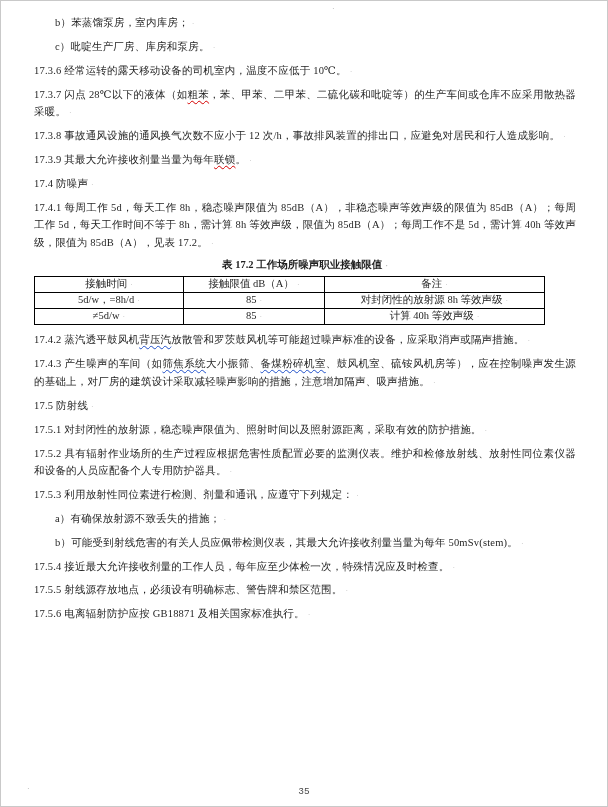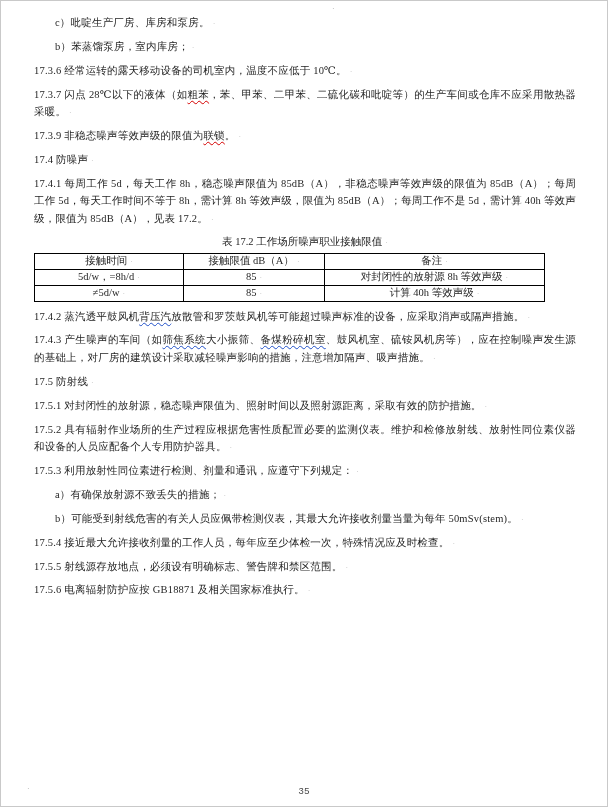--- a/index.html
+++ b/index.html
@@ -45,20 +45,21 @@
     text-decoration-style:wavy;
     text-decoration-color:#2050c8;
     text-decoration-thickness:1px;
     text-underline-offset:2px;
   }
   .caption {
     font-size:10.5px;
     text-align:center;
     margin:1px 0 3px 0;
     line-height:15px;
+    font-weight:bold;
   }
   table.noise {
     border-collapse:collapse;
     width:510px;
     margin:0 0 6px 0;
     table-layout:fixed;
   }
   table.noise th, table.noise td {
     border:1px solid #000;
     font-size:10.5px;
@@ -84,30 +85,31 @@
   .mark-top { top:4px; left:331px; }
   .mark-bottom { bottom:13px; left:26px; }
 </style>
 </head>
 <body>
 
 <span class="stray-mark mark-top"></span>
 
 <div class="content">
 
+  <p class="para indent"><span>b）苯蒸馏泵房，室内库房；</span></p>
+
   <p class="para indent"><span>c）吡啶生产厂房、库房和泵房。</span></p>
-
-  <p class="para indent"><span>b）苯蒸馏泵房，室内库房；</span></p>
 
   <p class="para"><span>17.3.6 经常运转的露天移动设备的司机室内，温度不应低于 10℃。</span></p>
 
   <p class="para"><span>17.3.7 闪点 28℃以下的液体（如</span><span class="wavy-red">粗苯</span><span>，苯、甲苯、二甲苯、二硫化碳和吡啶等）的生产车间或仓库不应采用散热器采暖。</span></p>
 
+  <p class="para"><span>17.3.8 事故通风设施的通风换气次数不应小于 12 次/h，事故排风装置的排出口，应避免对居民和行人造成影响。</span></p>
 
-  <p class="para"><span>17.3.9 非稳态噪声等效声级的限值为</span><span class="wavy-red">联锁</span><span>。</span></p>
+  <p class="para"><span>17.3.9 其最大允许接收剂量当量为每年</span><span class="wavy-red">联锁</span><span>。</span></p>
 
   <p class="para"><span>17.4 防噪声</span></p>
 
   <p class="para"><span>17.4.1 每周工作 5d，每天工作 8h，稳态噪声限值为 85dB（A），非稳态噪声等效声级的限值为 85dB（A）；每周工作 5d，每天工作时间不等于 8h，需计算 8h 等效声级，限值为 85dB（A）；每周工作不是 5d，需计算 40h 等效声级，限值为 85dB（A），见表 17.2。</span></p>
 
   <p class="caption"><span>表 17.2 工作场所噪声职业接触限值</span></p>
 
   <table class="noise">
     <colgroup>
       <col style="width:149px">

